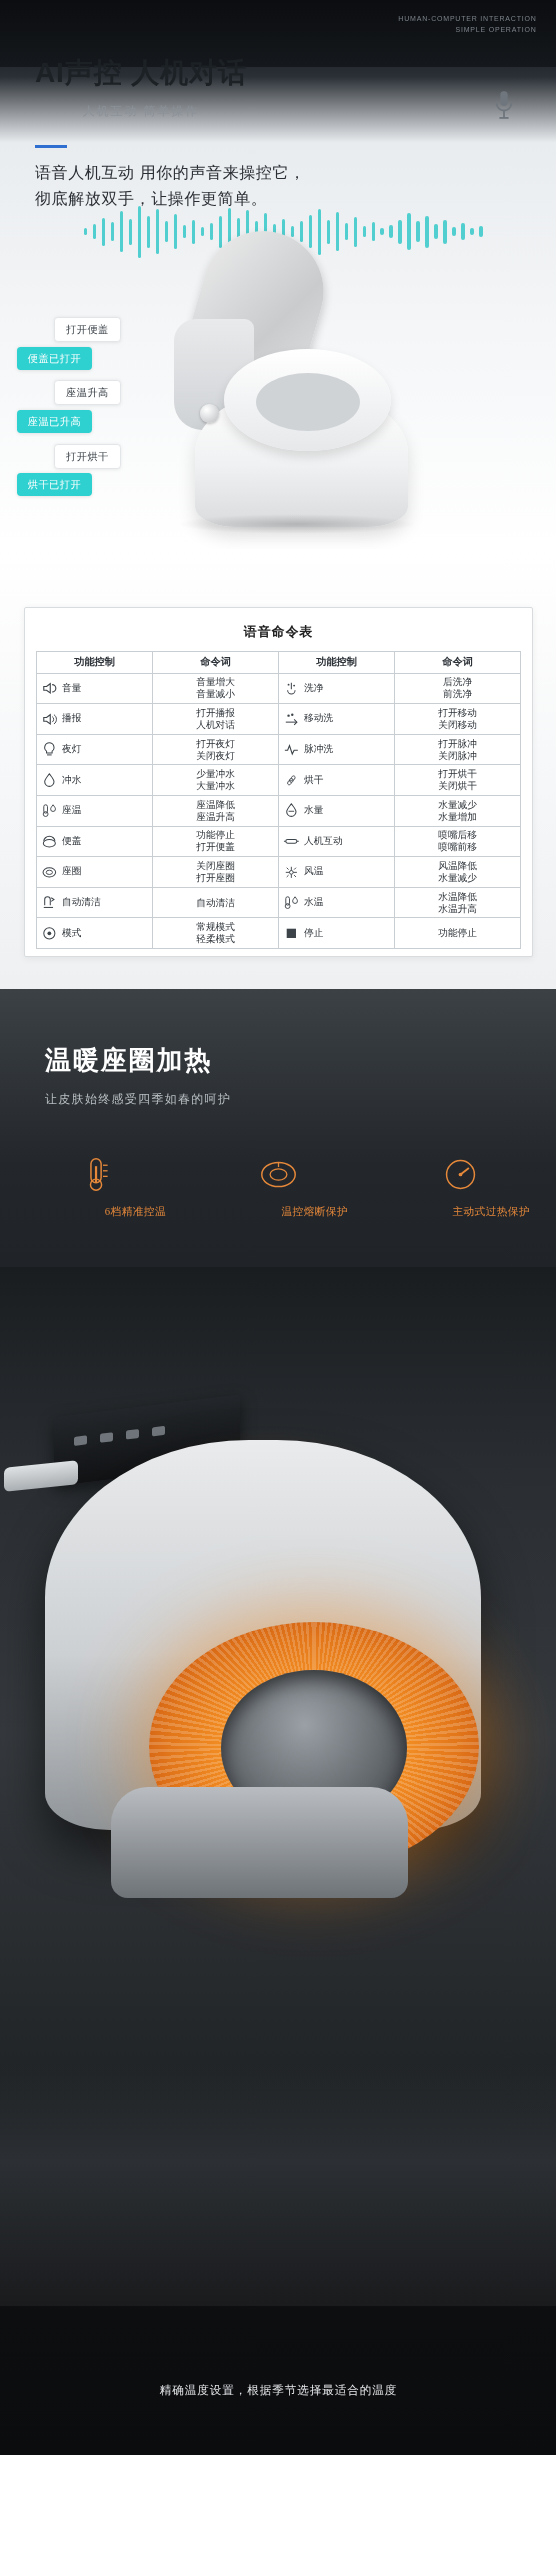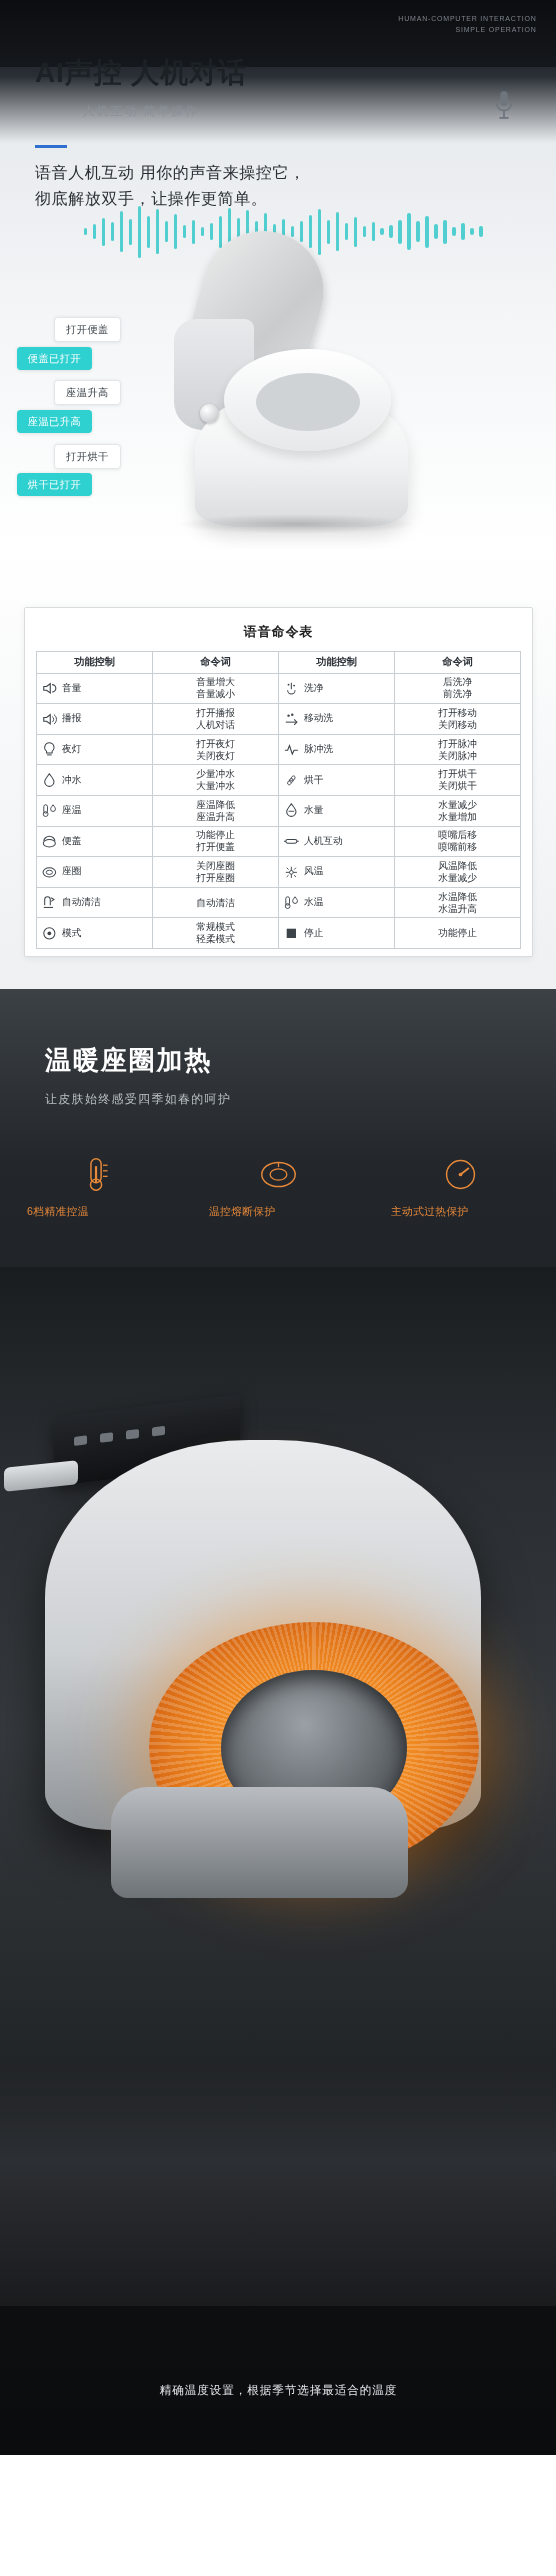--- a/index.html
+++ b/index.html
@@ -151,21 +151,21 @@
     background: linear-gradient(180deg,#3c4146 0%,#23272b 12%,#17191c 40%,#101214 72%,#0b0c0e 100%);
     overflow: hidden;
   }
   .heat-head { position: absolute; left: 45px; top: 54px; }
   .heat-title { font-size: 26px; font-weight: bold; color: #ffffff; letter-spacing: 1.9px; }
   .heat-sub { margin-top: 13px; font-size: 12px; color: #b9bfc4; letter-spacing: 1.3px; }
   .feat-row {
     position: absolute; left: 0; top: 165px; width: 557px;
     display: flex; justify-content: center; gap: 43px;
   }
-  .feat { width: 139px; text-align: left; }
+  .feat { width: 139px; text-align: right; font-family: Liberation Serif, serif; }
   .feat-ico { height: 41px; display: flex; align-items: center; justify-content: center; }
   .feat-label { margin-top: 9.3px; font-size: 10.7px; color: #e6883a; letter-spacing: 0.4px; }
 
   .photo {
     position: absolute; left: 0; top: 278px; width: 557px; height: 1039px;
     background:
       radial-gradient(ellipse 353px 241px at 278px 399px, rgba(255,255,255,.16), rgba(255,255,255,0) 70%),
       linear-gradient(180deg,#1a1d20 0%,#2a2e32 20%,#35393d 45%,#232629 75%,#131517 100%);
   }
   .ph-panel {

